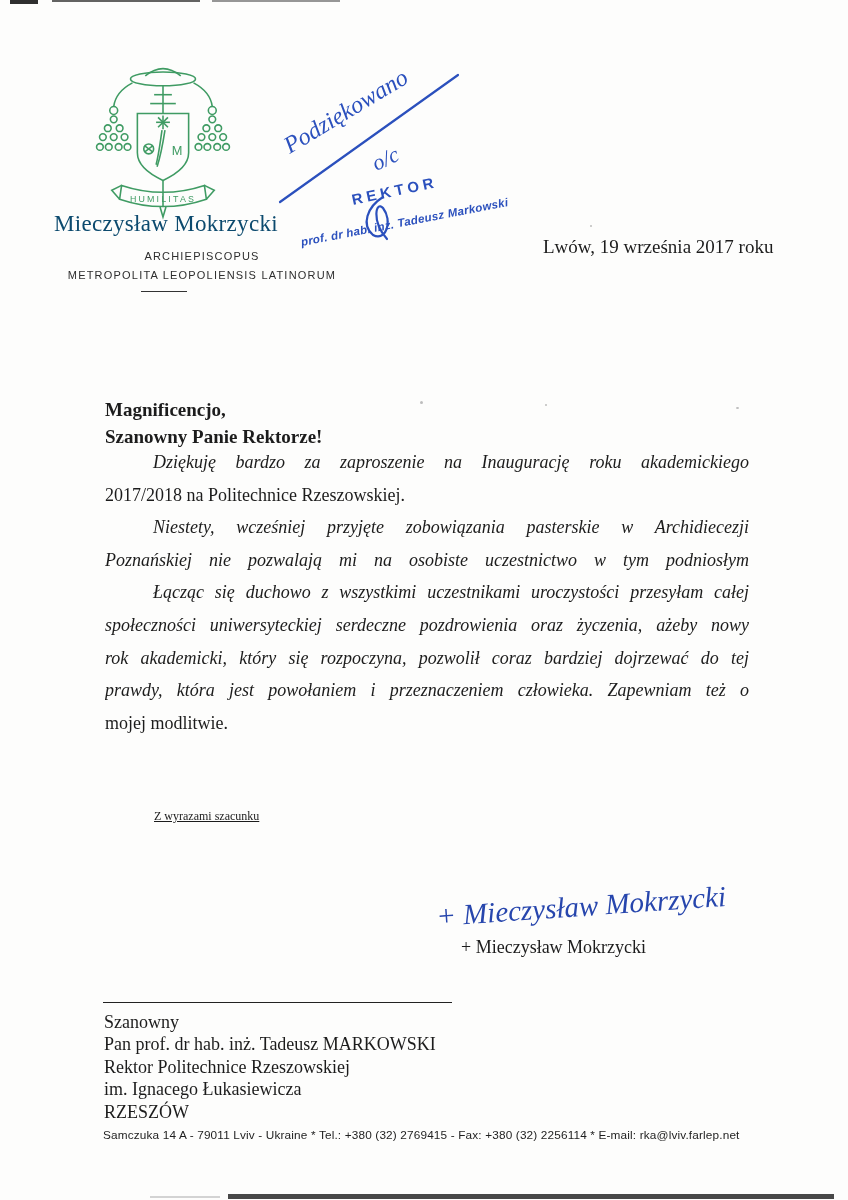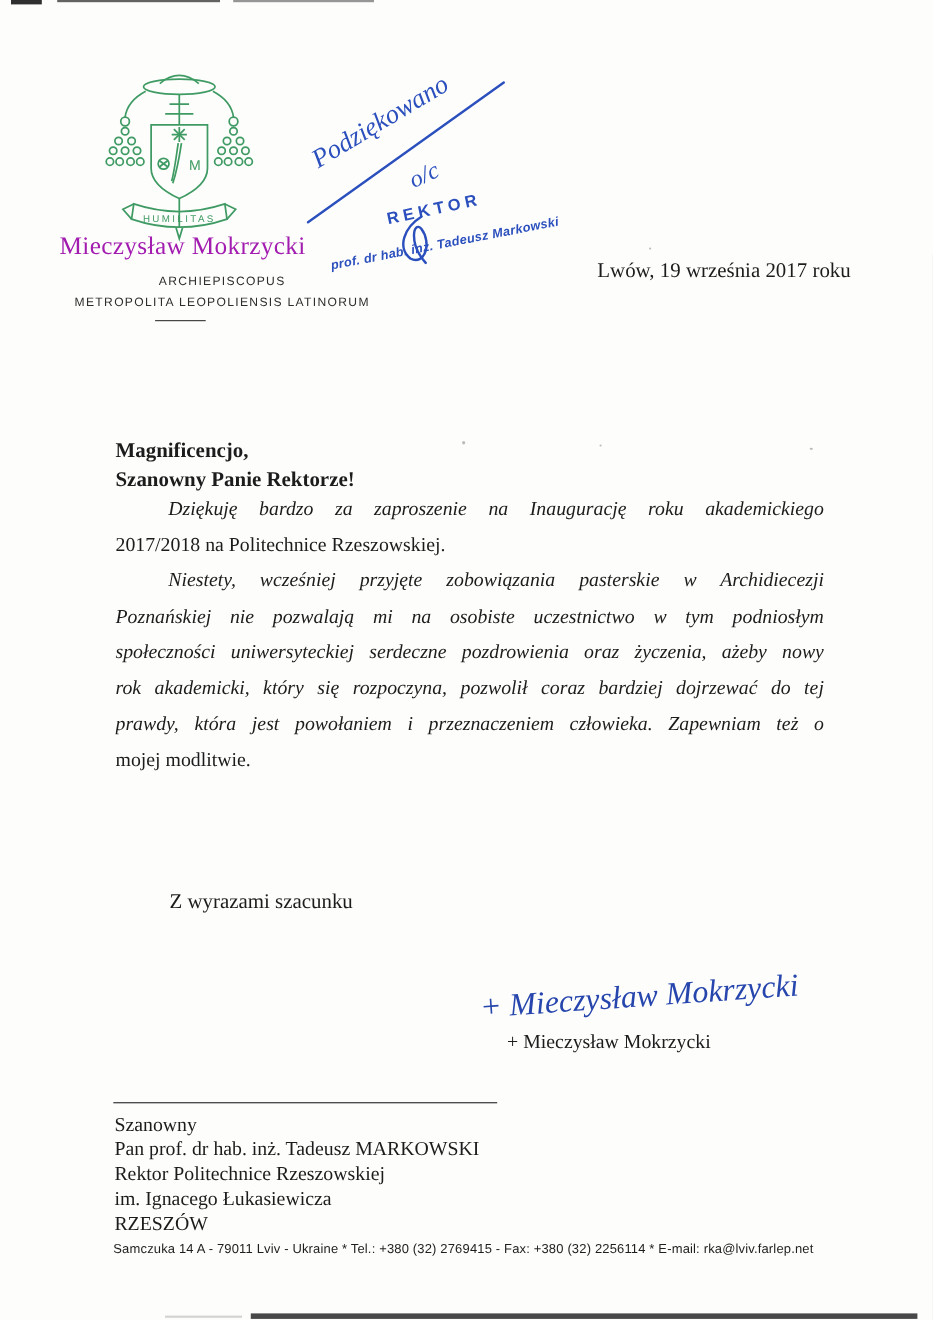--- a/index.html
+++ b/index.html
@@ -11,21 +11,21 @@
   .abs { position:absolute; }
 
   
   .artifact { position:absolute; background:#2f2f2f; }
 
   
   .crest-svg { position:absolute; left:94px; top:60px; width:138px; height:166px; }
   .crest-stroke { fill:none; stroke:var(--crest-green,#3f9b63); stroke-width:1.6; }
   .crest-text { fill:var(--crest-green,#3f9b63); stroke:none; font-family:"Liberation Sans",sans-serif; }
   .lh-name { position:absolute; left:38px; top:211px; width:256px; text-align:center;
-             font-size:23px; letter-spacing:0.3px; color:#a21caf; }
+             font-size:23px; letter-spacing:0.3px; color:#0c4a6e; }
   .lh-title { position:absolute; text-align:center; font-family:"Liberation Sans",sans-serif;
               font-size:11px; letter-spacing:1.2px; color:#2e2e2e;margin-left:36px; }
   .lh-rule { position:absolute; left:141px; top:291px; width:46px; border-top:1.5px solid #333; }
 
   
   .ink { color:var(--ink-blue,#2b50bd); }
   .hand-note { position:absolute; left:286px; top:134px; font-style:italic; font-size:24px;
                transform:rotate(-31deg); transform-origin:0 50%; white-space:nowrap; }
   .hand-initials { position:absolute; left:372px; top:146px; font-style:italic; font-size:22px;
                transform:rotate(-25deg); white-space:nowrap; }
@@ -40,21 +40,21 @@
   .dateline { position:absolute; left:543px; top:236px; font-size:19px; white-space:nowrap; }
 
   
   .salutation { position:absolute; left:105px; top:396px; font-weight:700; font-size:19px;
                 line-height:27px; }
   .body-lines { position:absolute; left:105px; top:446px; width:644px; font-size:18px;
                 line-height:32.6px; }
   .bl { height:32.6px; overflow:hidden; white-space:normal; }
   .ind { text-indent:48px; }
   .jfy { text-align:justify; text-align-last:justify;font-style:italic; }
-  .closing { position:absolute; left:154px; top:809px; font-size:19px; }
+  .closing { position:absolute; left:154px; top:809px; font-size:12px;text-decoration:underline; }
 
   
   .sig-hand { position:absolute; left:436px; top:890px; font-style:italic; font-size:29px;
               color:var(--signature-blue,#2746ad); transform:rotate(-4deg); white-space:nowrap; }
   .sig-print { position:absolute; left:461px; top:937px; font-size:18px; white-space:nowrap; }
 
   
   .rcp-rule { position:absolute; left:103px; top:1002px; width:349px; border-top:1.6px solid #222; }
   .recipient { position:absolute; left:104px; top:1011px; font-size:18px; line-height:22.4px; }
 
@@ -171,20 +171,21 @@
   <div class="salutation">
     <div>Magnificencjo,</div>
     <div>Szanowny Panie Rektorze!</div>
   </div>
 
   <div class="body-lines">
     <div class="bl ind jfy">Dziękuję bardzo za zaproszenie na Inaugurację roku akademickiego</div>
     <div class="bl">2017/2018 na Politechnice Rzeszowskiej.</div>
     <div class="bl ind jfy">Niestety, wcześniej przyjęte zobowiązania pasterskie w Archidiecezji</div>
     <div class="bl jfy">Poznańskiej nie pozwalają mi na osobiste uczestnictwo w tym podniosłym</div>
+    <div class="bl ind jfy">Łącząc się duchowo z wszystkimi uczestnikami uroczystości przesyłam całej</div>
     <div class="bl jfy">społeczności uniwersyteckiej serdeczne pozdrowienia oraz życzenia, ażeby nowy</div>
     <div class="bl jfy">rok akademicki, który się rozpoczyna, pozwolił coraz bardziej dojrzewać do tej</div>
     <div class="bl jfy">prawdy, która jest powołaniem i przeznaczeniem człowieka. Zapewniam też o</div>
     <div class="bl">mojej modlitwie.</div>
   </div>
 
   <div class="closing">Z wyrazami szacunku</div>
 
   <div class="sig-hand">+ Mieczysław Mokrzycki</div>
   <div class="sig-print">+ Mieczysław Mokrzycki</div>

